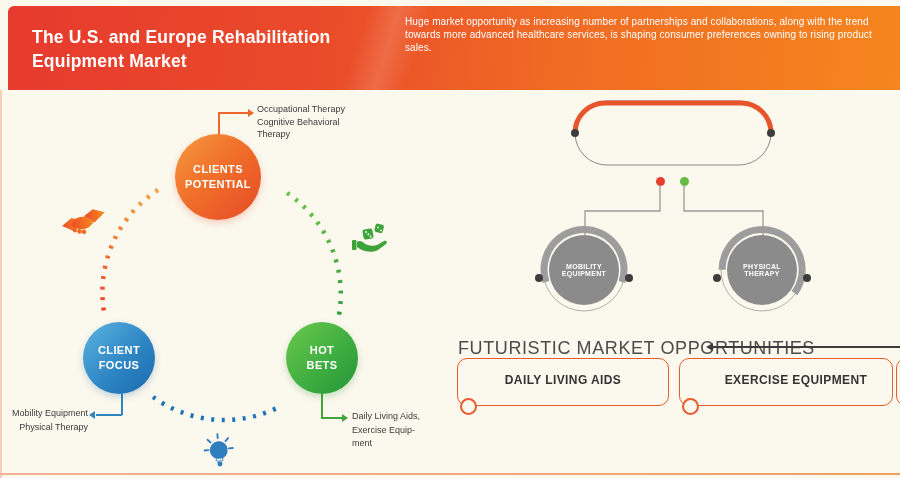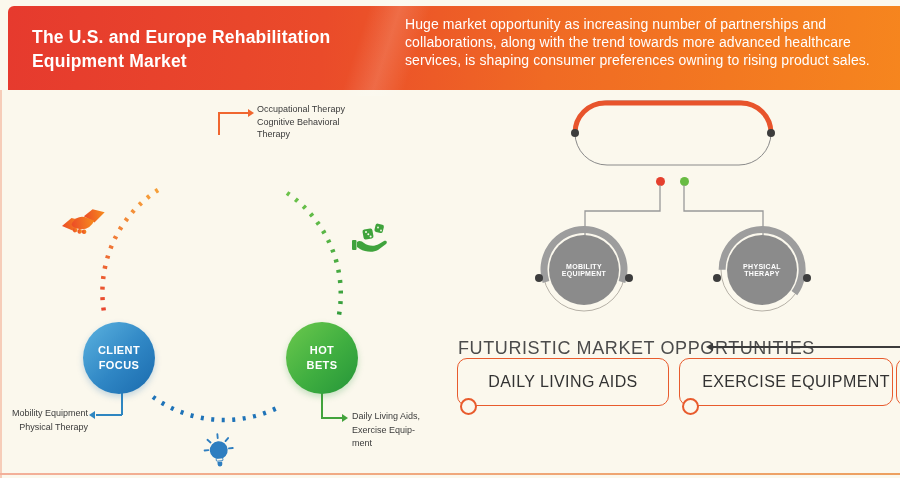--- a/index.html
+++ b/index.html
@@ -23,21 +23,21 @@
     background:linear-gradient(90deg,rgba(255,255,255,0),rgba(255,255,255,0.14),rgba(255,255,255,0));
     transform:skewX(-18deg);
   }
   #header-title{
     left:24px;top:20px;width:340px;
     color:#fff;font-size:17.5px;font-weight:700;line-height:1.35;
     letter-spacing:.2px;
   }
   #header-desc{
     left:397px;top:9px;width:468px;
-    color:#fff;font-size:14px;line-height:1.3;letter-spacing:.1px;
+    color:#fff;font-size:10px;line-height:1.3;letter-spacing:.1px;
   }
 
   
   #bottom-line{left:0;top:473px;width:900px;height:2px;
     background:linear-gradient(90deg,#f3b09a,#eda05f);}
   #left-line{left:0;top:90px;width:2px;height:388px;background:#f6cdb9;}
 
   
   .cycle-node{
     border-radius:50%;display:flex;align-items:center;justify-content:center;
@@ -109,21 +109,21 @@
   #market-circle-2{left:727px;top:235px;}
 
   
   #opp-heading{left:458px;top:338px;font-size:18px;color:#4b4b4b;letter-spacing:.6px;font-weight:500;}
   #opp-arrow-line{left:713px;top:346px;width:187px;height:1.5px;background:#3c3c3c;}
   #opp-arrow-head{left:706px;top:343px;width:0;height:0;
     border-top:4px solid transparent;border-bottom:4px solid transparent;
     border-right:7px solid #3c3c3c;}
   .opp-card{
     height:48px;border:1.5px solid #e85b2d;border-radius:10px;box-sizing:border-box;
-    text-align:center;color:#333;font-size:16px;font-weight:400;letter-spacing:.4px;
+    text-align:center;color:#333;font-size:12px;font-weight:700;letter-spacing:.4px;
     padding-top:14px;
   }
   #opp-card-1{left:457px;top:358px;width:212px;}
   #opp-card-2{left:679px;top:358px;width:214px;padding-left:20px;}
   .corner-ring{
     width:17px;height:17px;border:2.5px solid #e85b2d;border-radius:50%;
     background:#fbf8ed;box-sizing:border-box;
   }
   #ring-1{left:460px;top:398px;}
   #ring-2{left:682px;top:398px;}
@@ -160,20 +160,22 @@
     <path d="M153,307 A122,122 0 0 0 281,316" fill="none" stroke="#1e73b8" stroke-width="4.5" stroke-dasharray="3 7.5"></path>
   </svg>
 
   <div class="abs" id="conn-cp-v"></div>
   <div class="abs conn" id="conn-cp-h"></div>
   <div class="abs" id="arrow-cp"></div>
   <div class="abs conn" style="left:218px;top:112px;width:1.5px;height:23px;"></div>
   <div class="abs preline" id="anno-cp">Occupational Therapy
 Cognitive Behavioral
 Therapy</div>
+  <div class="abs cycle-node preline" id="node-clients-potential">CLIENTS
+POTENTIAL</div>
 
   <div class="abs" id="conn-cf-v"></div>
   <div class="abs" id="conn-cf-h"></div>
   <div class="abs" id="arrow-cf"></div>
   <div class="abs preline" id="anno-cf">Mobility Equipment
 Physical Therapy</div>
   <div class="abs cycle-node preline" id="node-client-focus">CLIENT
 FOCUS</div>
 
   <div class="abs" id="conn-hb-v"></div>

